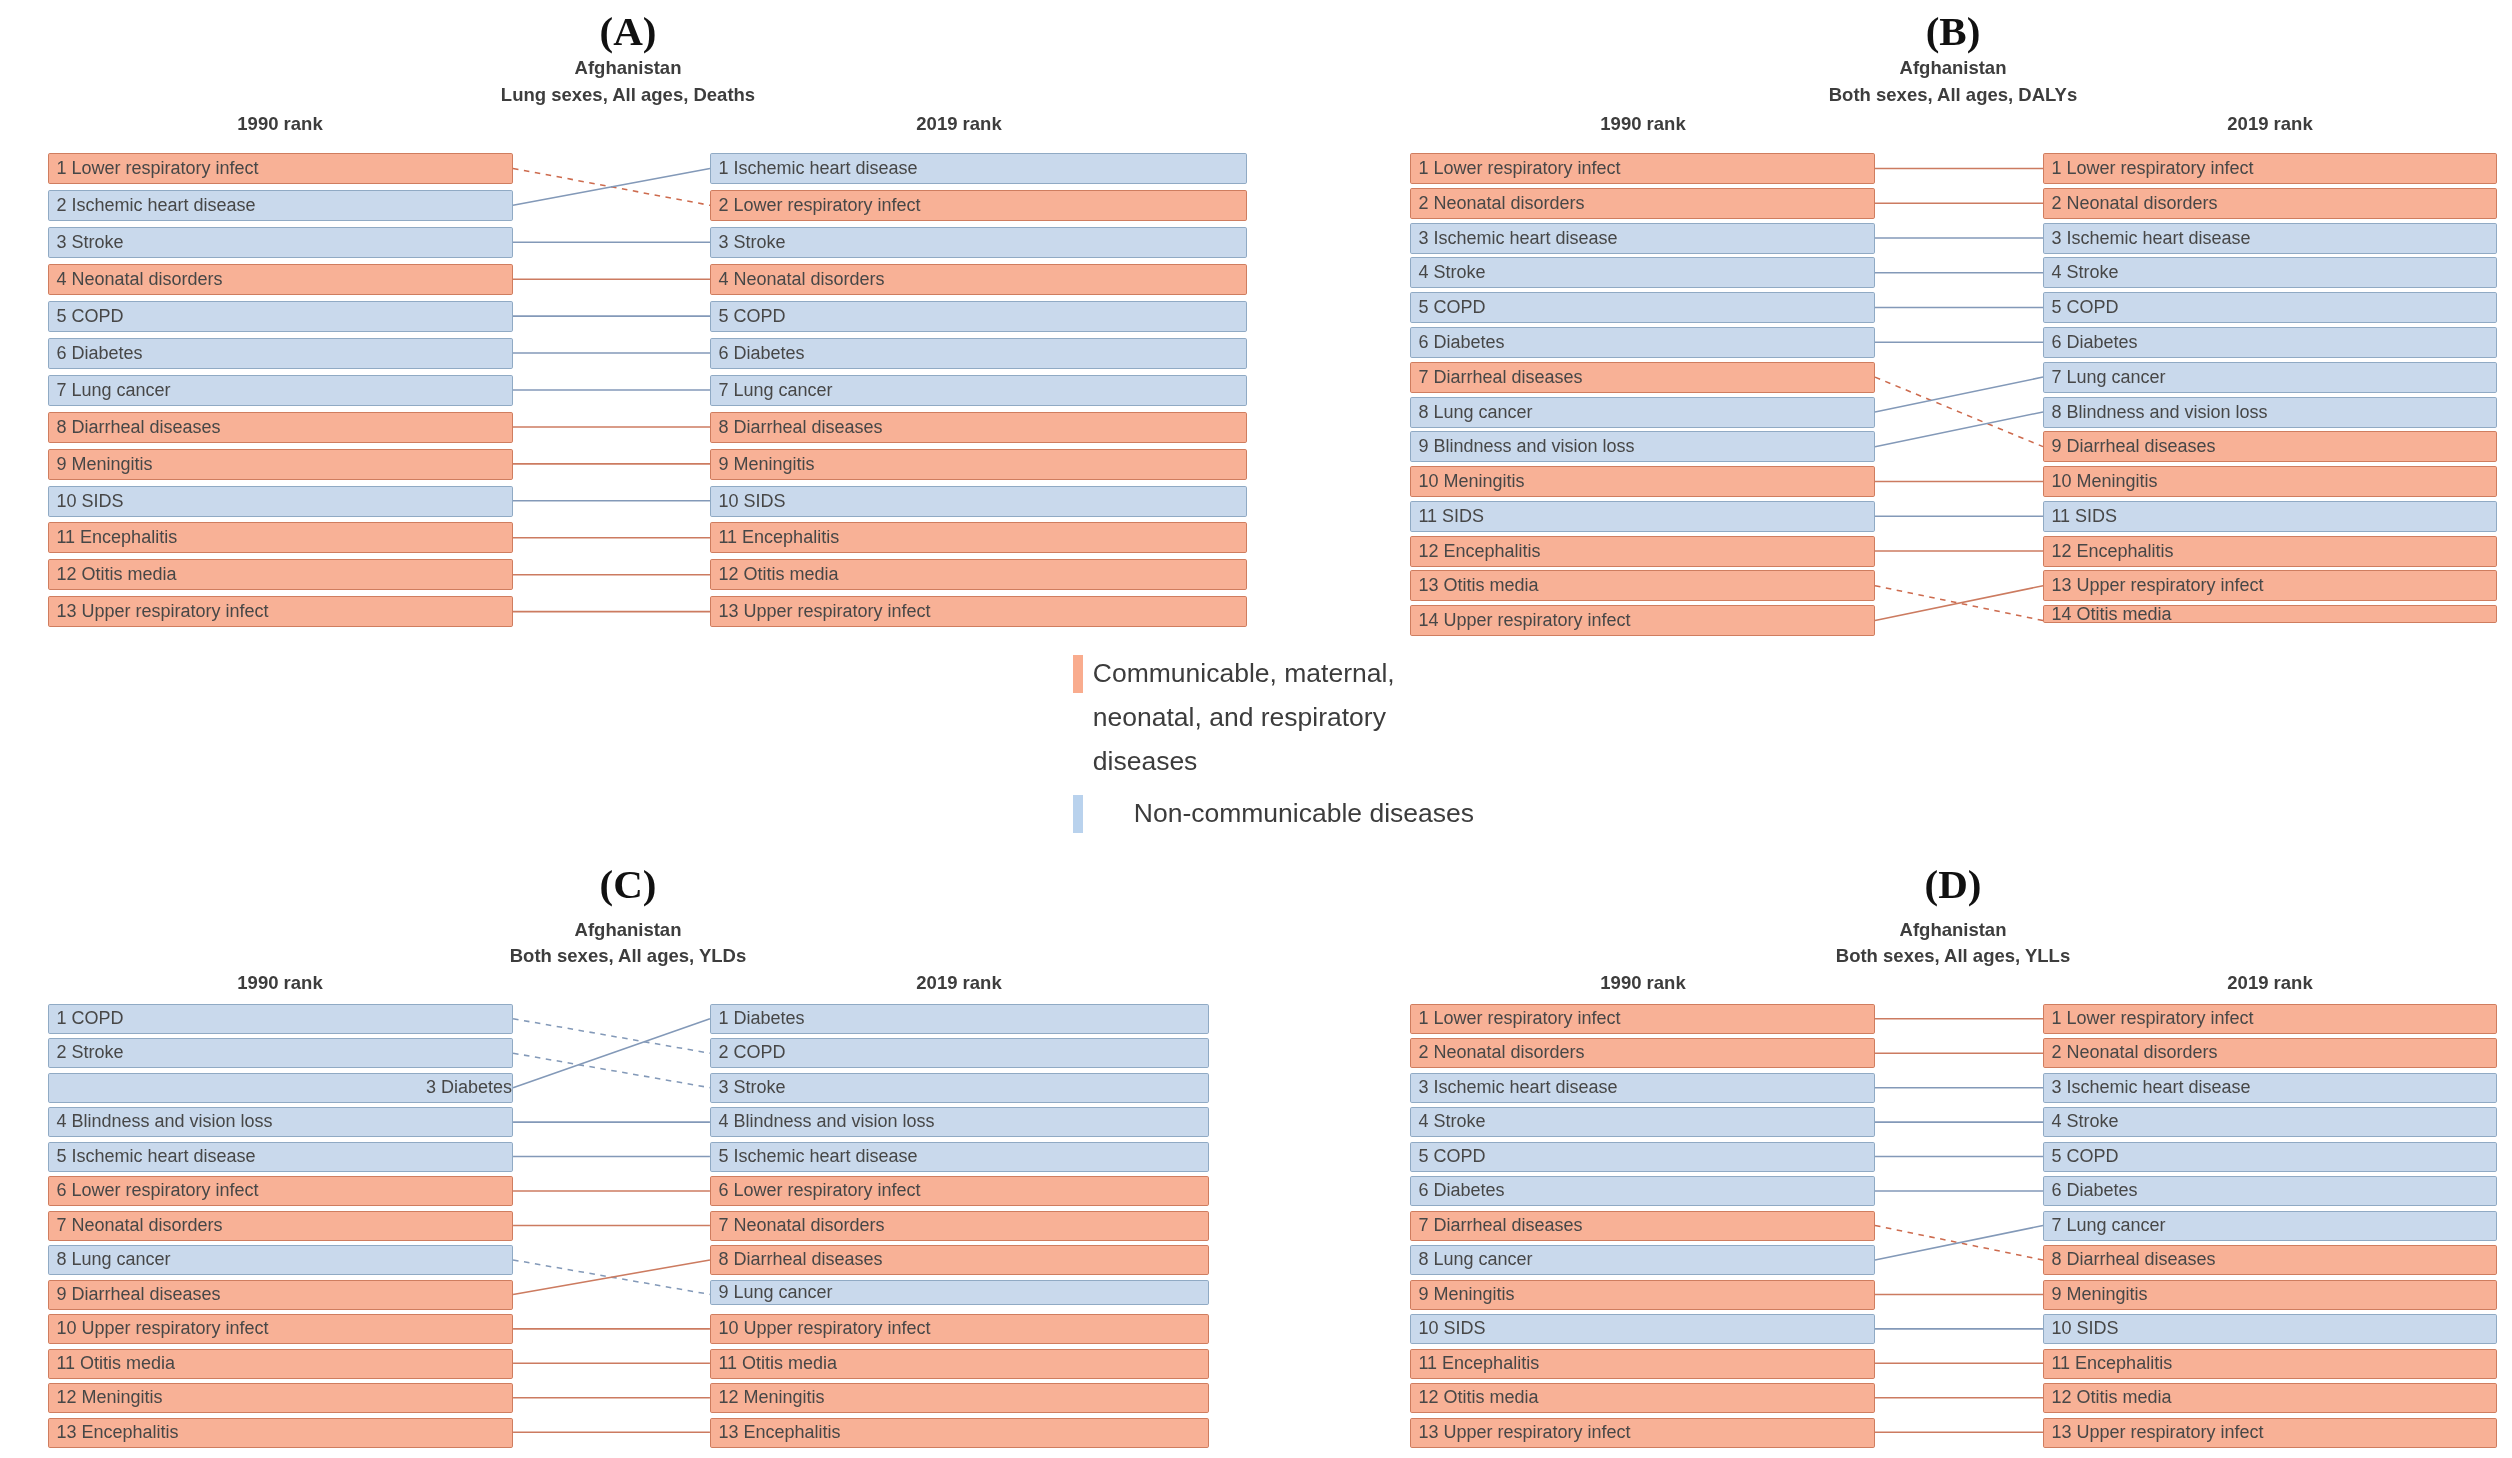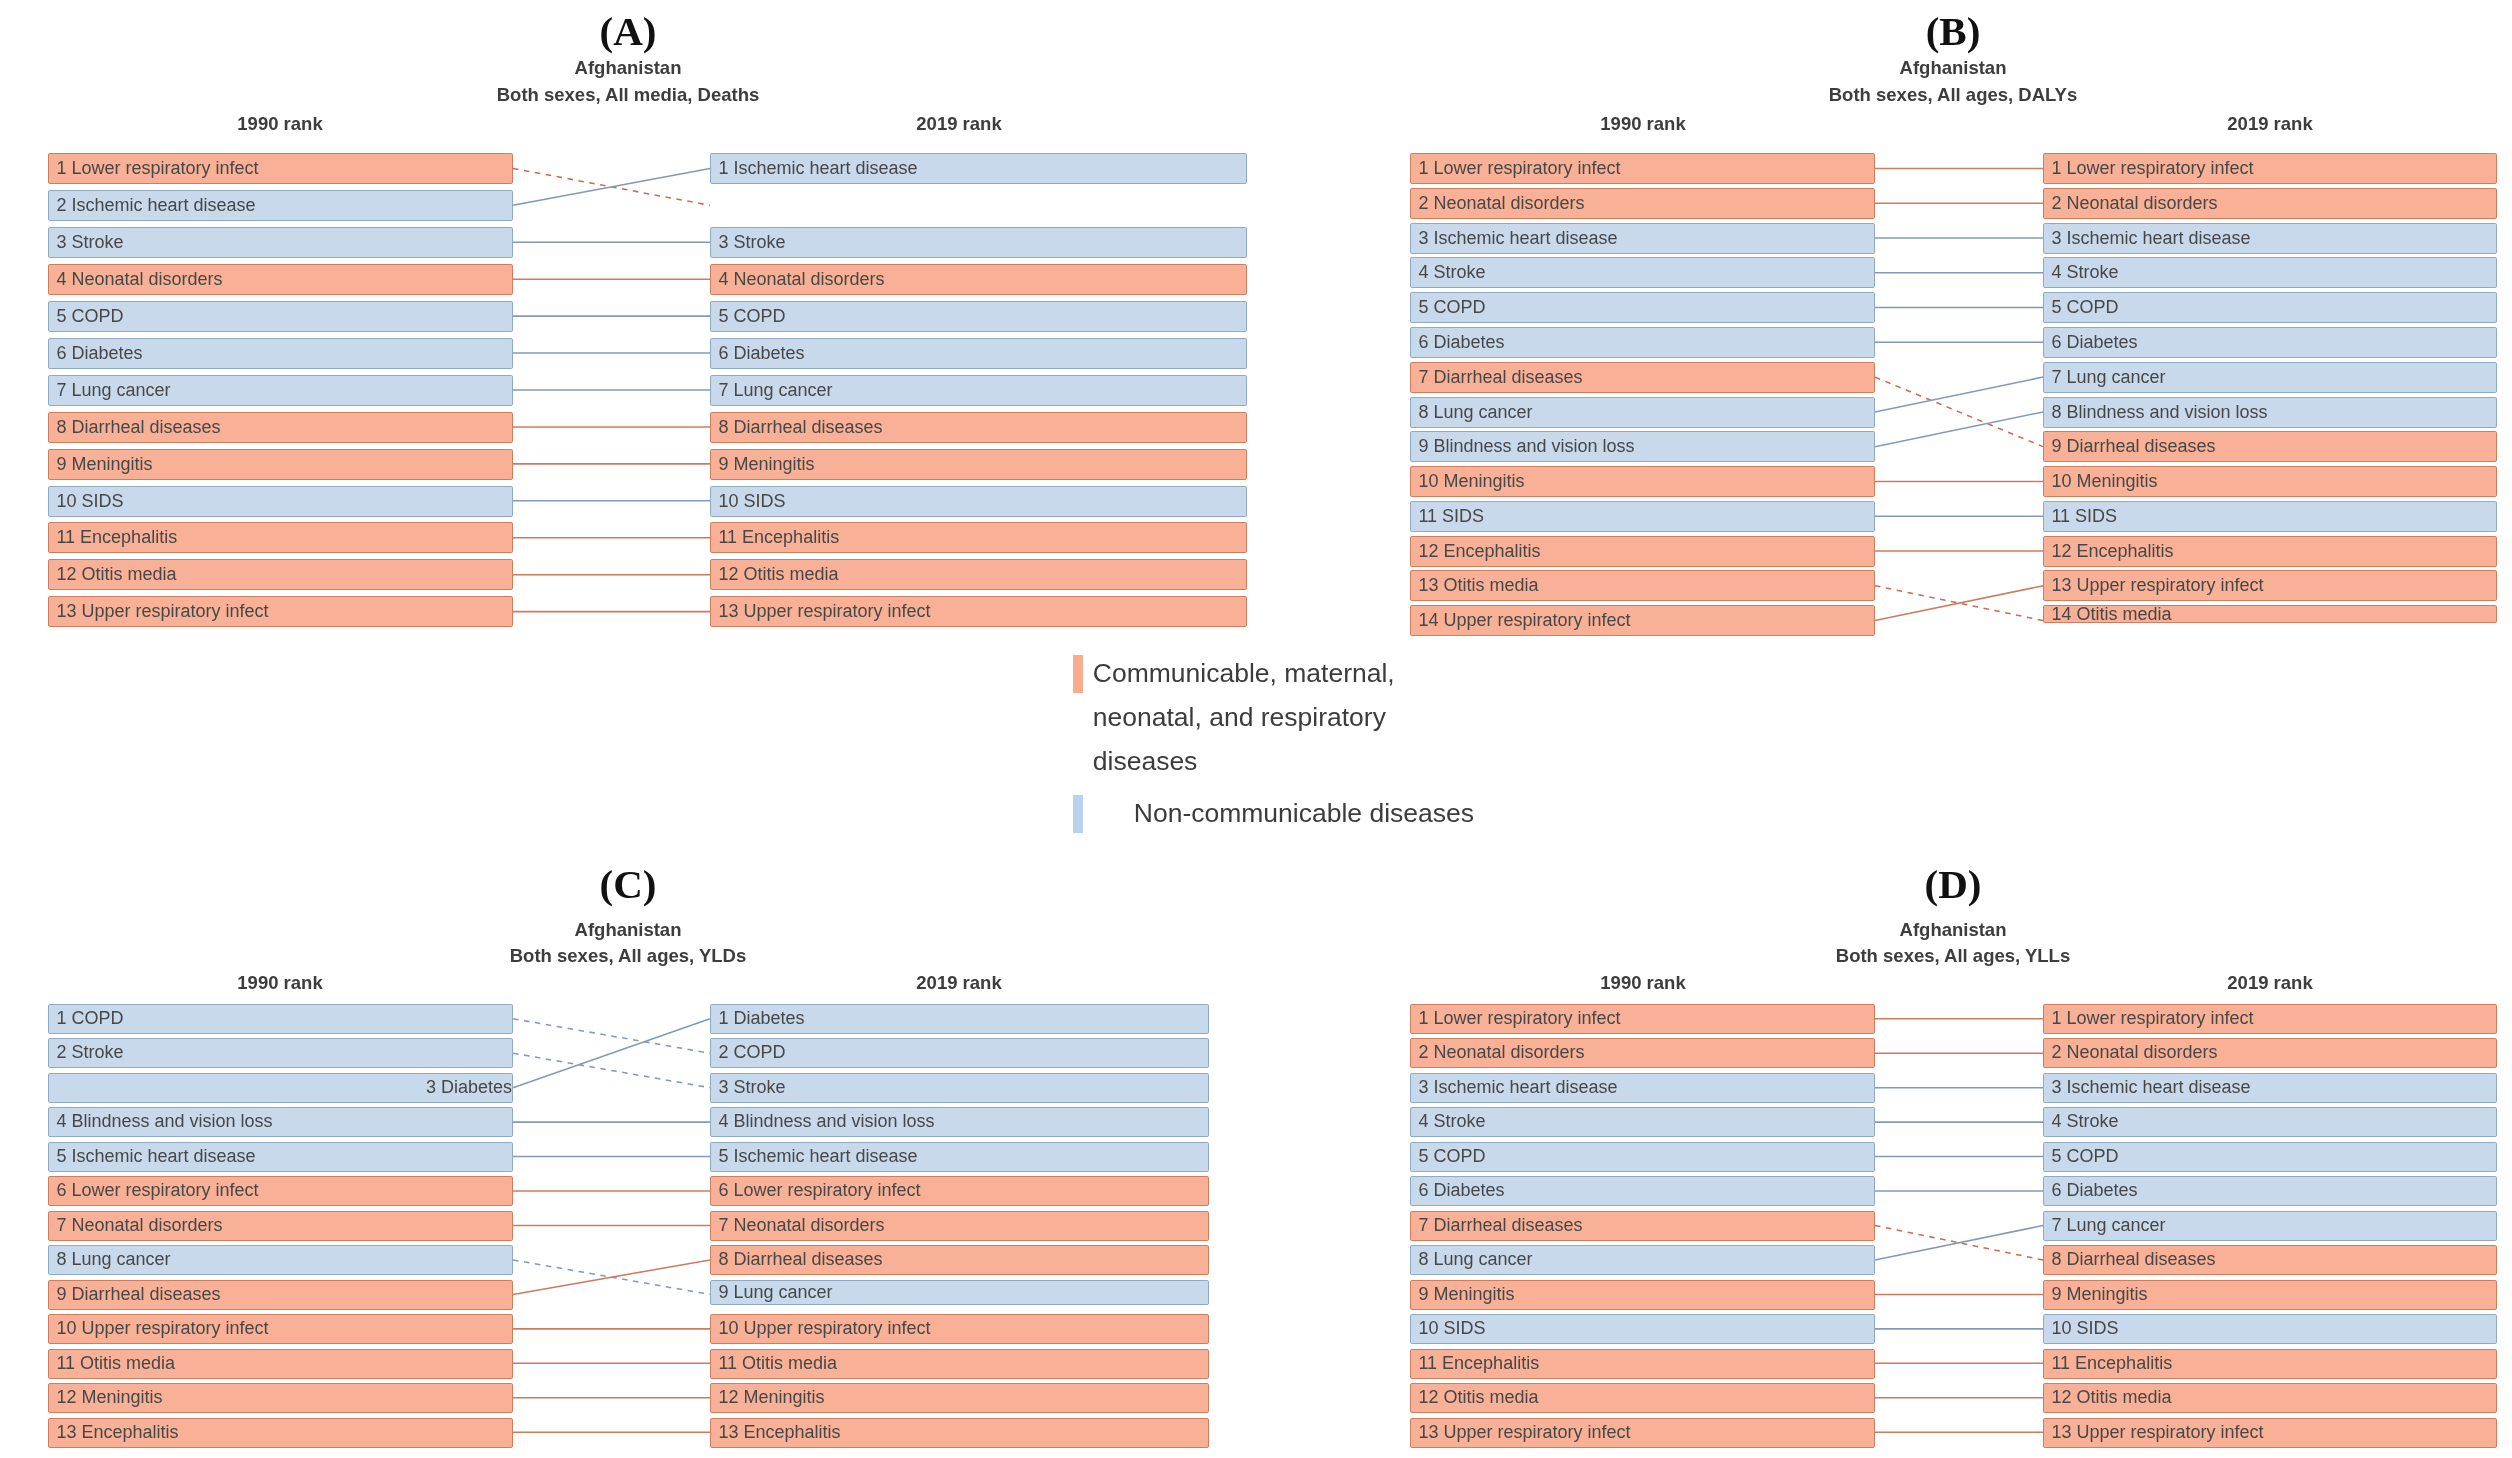--- a/index.html
+++ b/index.html
@@ -28,21 +28,21 @@
   .legend-label.wrap{width:369px;}
 </style>
 </head>
 <body>
 
 <div id="canvas">
 
   <section class="panel">
     <div class="panel-label" style="left: 628px; top: 7.4px;">(A)</div>
     <div class="panel-title" style="left: 628px; top: 57px;">Afghanistan</div>
-    <div class="panel-subtitle" style="left: 628px; top: 84px;">Both sexes, All media, Deaths</div>
+    <div class="panel-subtitle" style="left: 628px; top: 84px;">Lung sexes, All ages, Deaths</div>
     <div class="col-header col-left" style="left: 280px; top: 113px;">1990 rank</div>
     <div class="col-header col-right" style="left: 959px; top: 113px;">2019 rank</div>
     <div class="rank-col rank-col-left" style="left: 48px; top: 153px; width: 465px; height: 474px;">
         <div class="rank-box cmnn" style="top: 0px; height: 31px;">
           <span>1 Lower respiratory infect</span>
         </div>
         <div class="rank-box ncd" style="top: 37px; height: 31px;">
           <span>2 Ischemic heart disease</span>
         </div>
         <div class="rank-box ncd" style="top: 74px; height: 31px;">
@@ -75,20 +75,23 @@
         <div class="rank-box cmnn" style="top: 406px; height: 31px;">
           <span>12 Otitis media</span>
         </div>
         <div class="rank-box cmnn" style="top: 443px; height: 31px;">
           <span>13 Upper respiratory infect</span>
         </div>
       </div>
     <div class="rank-col rank-col-right" style="left: 710px; top: 153px; width: 499px; height: 460px; padding-left: 38px;">
         <div class="rank-box ncd" style="top: 0px; height: 31px;">
           <span>1 Ischemic heart disease</span>
+        </div>
+        <div class="rank-box cmnn" style="top: 37px; height: 31px;">
+          <span>2 Lower respiratory infect</span>
         </div>
         <div class="rank-box ncd" style="top: 74px; height: 31px;">
           <span>3 Stroke</span>
         </div>
         <div class="rank-box cmnn" style="top: 111px; height: 31px;">
           <span>4 Neonatal disorders</span>
         </div>
         <div class="rank-box ncd" style="top: 148px; height: 31px;">
           <span>5 COPD</span>
         </div>

